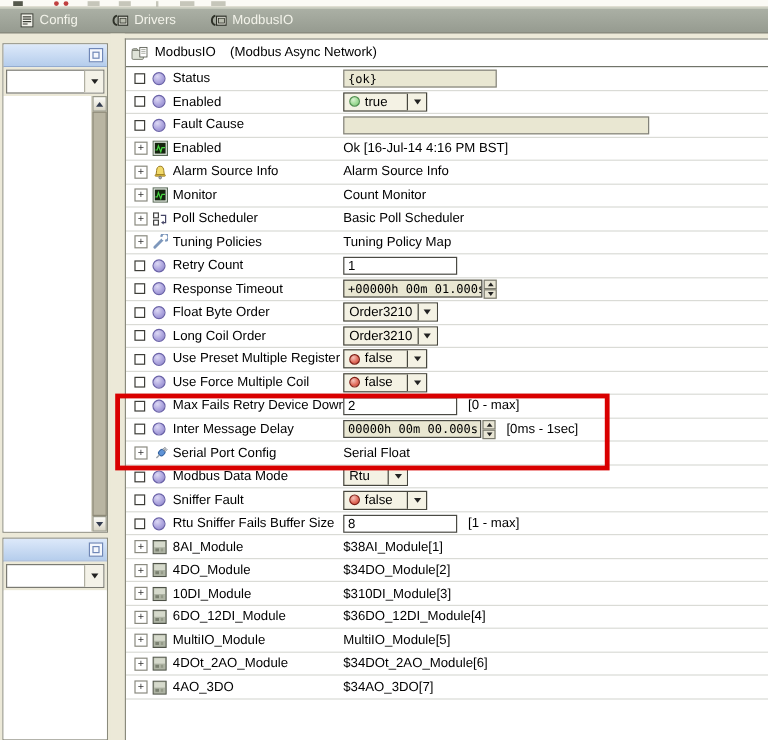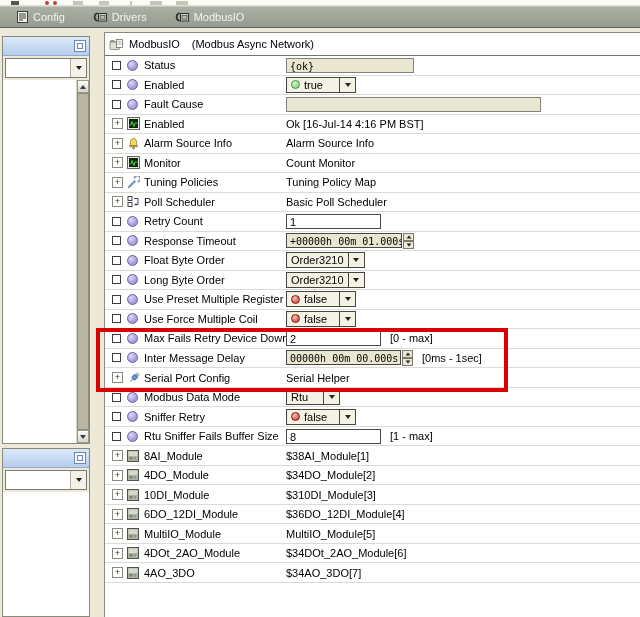--- a/index.html
+++ b/index.html
@@ -319,52 +319,52 @@
             <span class="value-text">Count Monitor</span>
           </div>
         </div>
         <div class="prop-row">
           <div class="lead-slot">
             <div class="expand-box"></div>
           </div>
           <div class="icon-slot">
             <span class="picon">
               <svg width="13" height="13" viewBox="0 0 13 13">
-                <path d="M2 11 L8 5" stroke="#7e98bc" stroke-width="2.4" stroke-linecap="round"></path>
-                <path d="M7.4 2.4 A3 3 0 1 1 10.6 5.6" fill="none" stroke="#7e98bc" stroke-width="1.8"></path>
-                <circle cx="9" cy="4" r="1.2" fill="#fff"></circle>
-              </svg>
-            </span>
-          </div>
-          <div class="prop-label">Tuning Policies</div>
-          <div class="prop-value-area">
-            <span class="value-text">Tuning Policy Map</span>
-          </div>
-        </div>
-        <div class="prop-row">
-          <div class="lead-slot">
-            <div class="expand-box"></div>
-          </div>
-          <div class="icon-slot">
-            <span class="picon">
-              <svg width="13" height="13" viewBox="0 0 13 13">
                 <rect x="1" y="1.5" width="4" height="4" fill="#fff" stroke="#444"></rect>
                 <rect x="1" y="7.5" width="4" height="4" fill="#fff" stroke="#444"></rect>
                 <path d="M7 3.5 H11 V9.5 H9" stroke="#446" fill="none"></path>
                 <path d="M9.4 8 L7.2 9.5 L9.4 11 Z" fill="#446"></path>
               </svg>
             </span>
           </div>
           <div class="prop-label">Poll Scheduler</div>
           <div class="prop-value-area">
             <span class="value-text">Basic Poll Scheduler</span>
           </div>
         </div>
         <div class="prop-row">
           <div class="lead-slot">
+            <div class="expand-box"></div>
+          </div>
+          <div class="icon-slot">
+            <span class="picon">
+              <svg width="13" height="13" viewBox="0 0 13 13">
+                <path d="M2 11 L8 5" stroke="#7e98bc" stroke-width="2.4" stroke-linecap="round"></path>
+                <path d="M7.4 2.4 A3 3 0 1 1 10.6 5.6" fill="none" stroke="#7e98bc" stroke-width="1.8"></path>
+                <circle cx="9" cy="4" r="1.2" fill="#fff"></circle>
+              </svg>
+            </span>
+          </div>
+          <div class="prop-label">Tuning Policies</div>
+          <div class="prop-value-area">
+            <span class="value-text">Tuning Policy Map</span>
+          </div>
+        </div>
+        <div class="prop-row">
+          <div class="lead-slot">
             <div class="checkbox"></div>
           </div>
           <div class="icon-slot">
             <span class="orb"></span>
           </div>
           <div class="prop-label">Retry Count</div>
           <div class="prop-value-area">
             <div class="field ed" style="width: 95px;">1</div>
           </div>
         </div>
@@ -407,21 +407,21 @@
             </div>
           </div>
         </div>
         <div class="prop-row">
           <div class="lead-slot">
             <div class="checkbox"></div>
           </div>
           <div class="icon-slot">
             <span class="orb"></span>
           </div>
-          <div class="prop-label">Long Byte Order</div>
+          <div class="prop-label">Long Coil Order</div>
           <div class="prop-value-area">
             <div class="dd">
               <div class="dd-body" style="min-width: 60px;">
                 <span class="dd-text">Order3210</span>
               </div>
               <div class="dd-arrow">
                 <span class="tri-down blk"></span>
               </div>
             </div>
           </div>
@@ -511,21 +511,21 @@
                   <rect x="4.7" y="3.2" width="4.6" height="5.4" rx="2" fill="#5f93d6" stroke="#2f5f9e" stroke-width="0.8"></rect>
                   <rect x="5.6" y="0.8" width="1.1" height="2.6" fill="#c9ced4" stroke="#7a8088" stroke-width="0.5"></rect>
                   <rect x="7.4" y="0.8" width="1.1" height="2.6" fill="#c9ced4" stroke="#7a8088" stroke-width="0.5"></rect>
                   <rect x="6.4" y="8.6" width="1.2" height="3.6" fill="#9aa2aa"></rect>
                 </g>
               </svg>
             </span>
           </div>
           <div class="prop-label">Serial Port Config</div>
           <div class="prop-value-area">
-            <span class="value-text">Serial Helper</span>
+            <span class="value-text">Serial Float</span>
           </div>
         </div>
         <div class="prop-row">
           <div class="lead-slot">
             <div class="checkbox"></div>
           </div>
           <div class="icon-slot">
             <span class="orb"></span>
           </div>
           <div class="prop-label">Modbus Data Mode</div>
@@ -540,21 +540,21 @@
             </div>
           </div>
         </div>
         <div class="prop-row">
           <div class="lead-slot">
             <div class="checkbox"></div>
           </div>
           <div class="icon-slot">
             <span class="orb"></span>
           </div>
-          <div class="prop-label">Sniffer Retry</div>
+          <div class="prop-label">Sniffer Fault</div>
           <div class="prop-value-area">
             <div class="dd">
               <div class="dd-body" style="min-width: 52px;">
                 <span class="orb small red"></span>
                 <span class="dd-text">false</span>
               </div>
               <div class="dd-arrow">
                 <span class="tri-down blk"></span>
               </div>
             </div>

